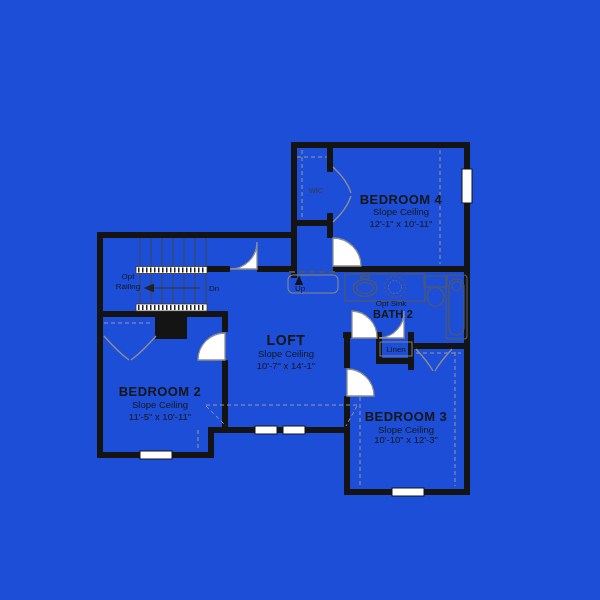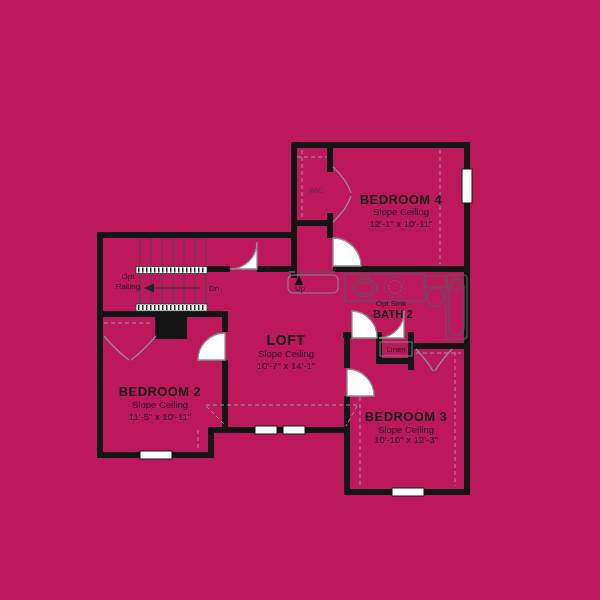--- a/index.html
+++ b/index.html
@@ -1,16 +1,16 @@
 <!DOCTYPE html>
 <html><head>
 <meta charset="utf-8">
 <style>
   html,body{margin:0;padding:0;background:#ffffff;}
-  .stage{position:relative;width:600px;height:600px;background:#be185d;overflow:hidden;
+  .stage{position:relative;width:600px;height:600px;background:#1d4ed8;overflow:hidden;
          font-family:"Liberation Sans",sans-serif;text-decoration:underline;}
   svg{position:absolute;left:0;top:0;}
   text{fill:#161616;}
   .t-title{font-family:"Liberation Sans",sans-serif;font-weight:bold;font-size:13px;letter-spacing:.4px;}
   .t-loft{font-family:"Liberation Sans",sans-serif;font-weight:bold;font-size:14px;letter-spacing:.6px;}
   .t-bath{font-family:"Liberation Sans",sans-serif;font-weight:bold;font-size:11px;letter-spacing:.2px;}
   .t-sub{font-family:"Liberation Sans",sans-serif;font-size:9.5px;}
   .t-small{font-family:"Liberation Sans",sans-serif;font-size:8px;}
   .t-tiny{font-family:"Liberation Sans",sans-serif;font-size:7.5px;fill:#3a3a3a;}
   .wall{fill:#141414;}

